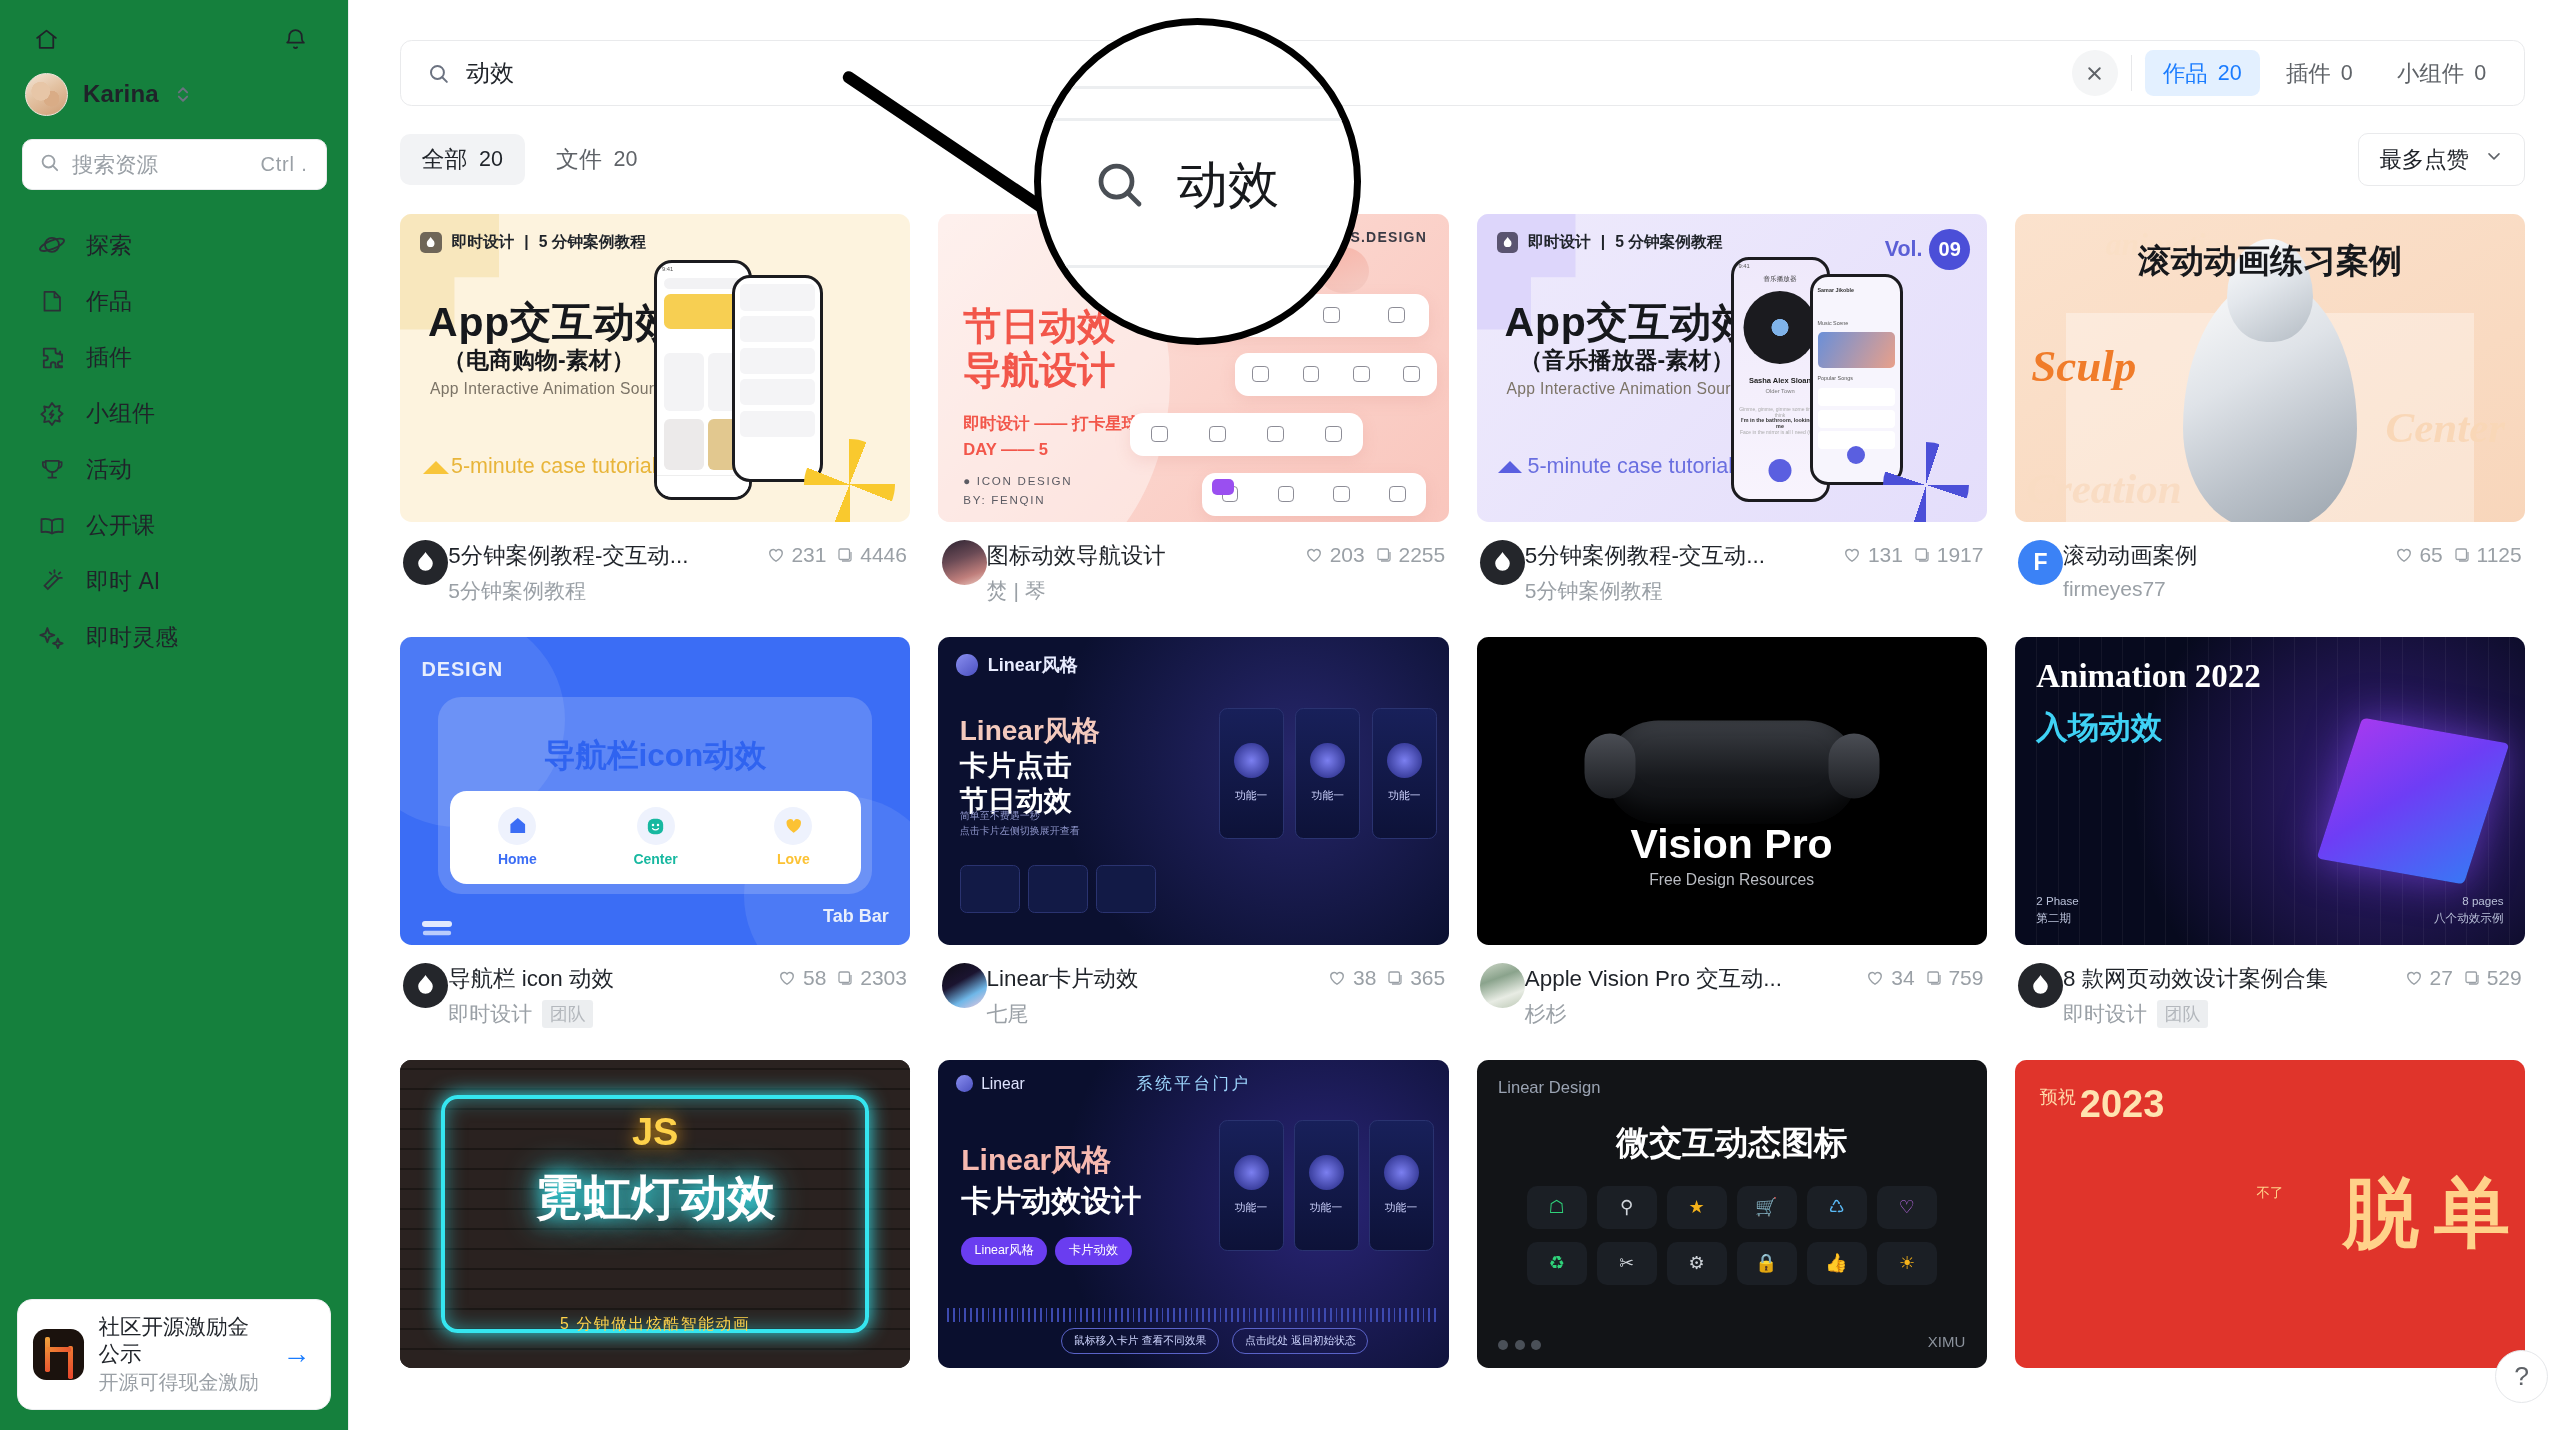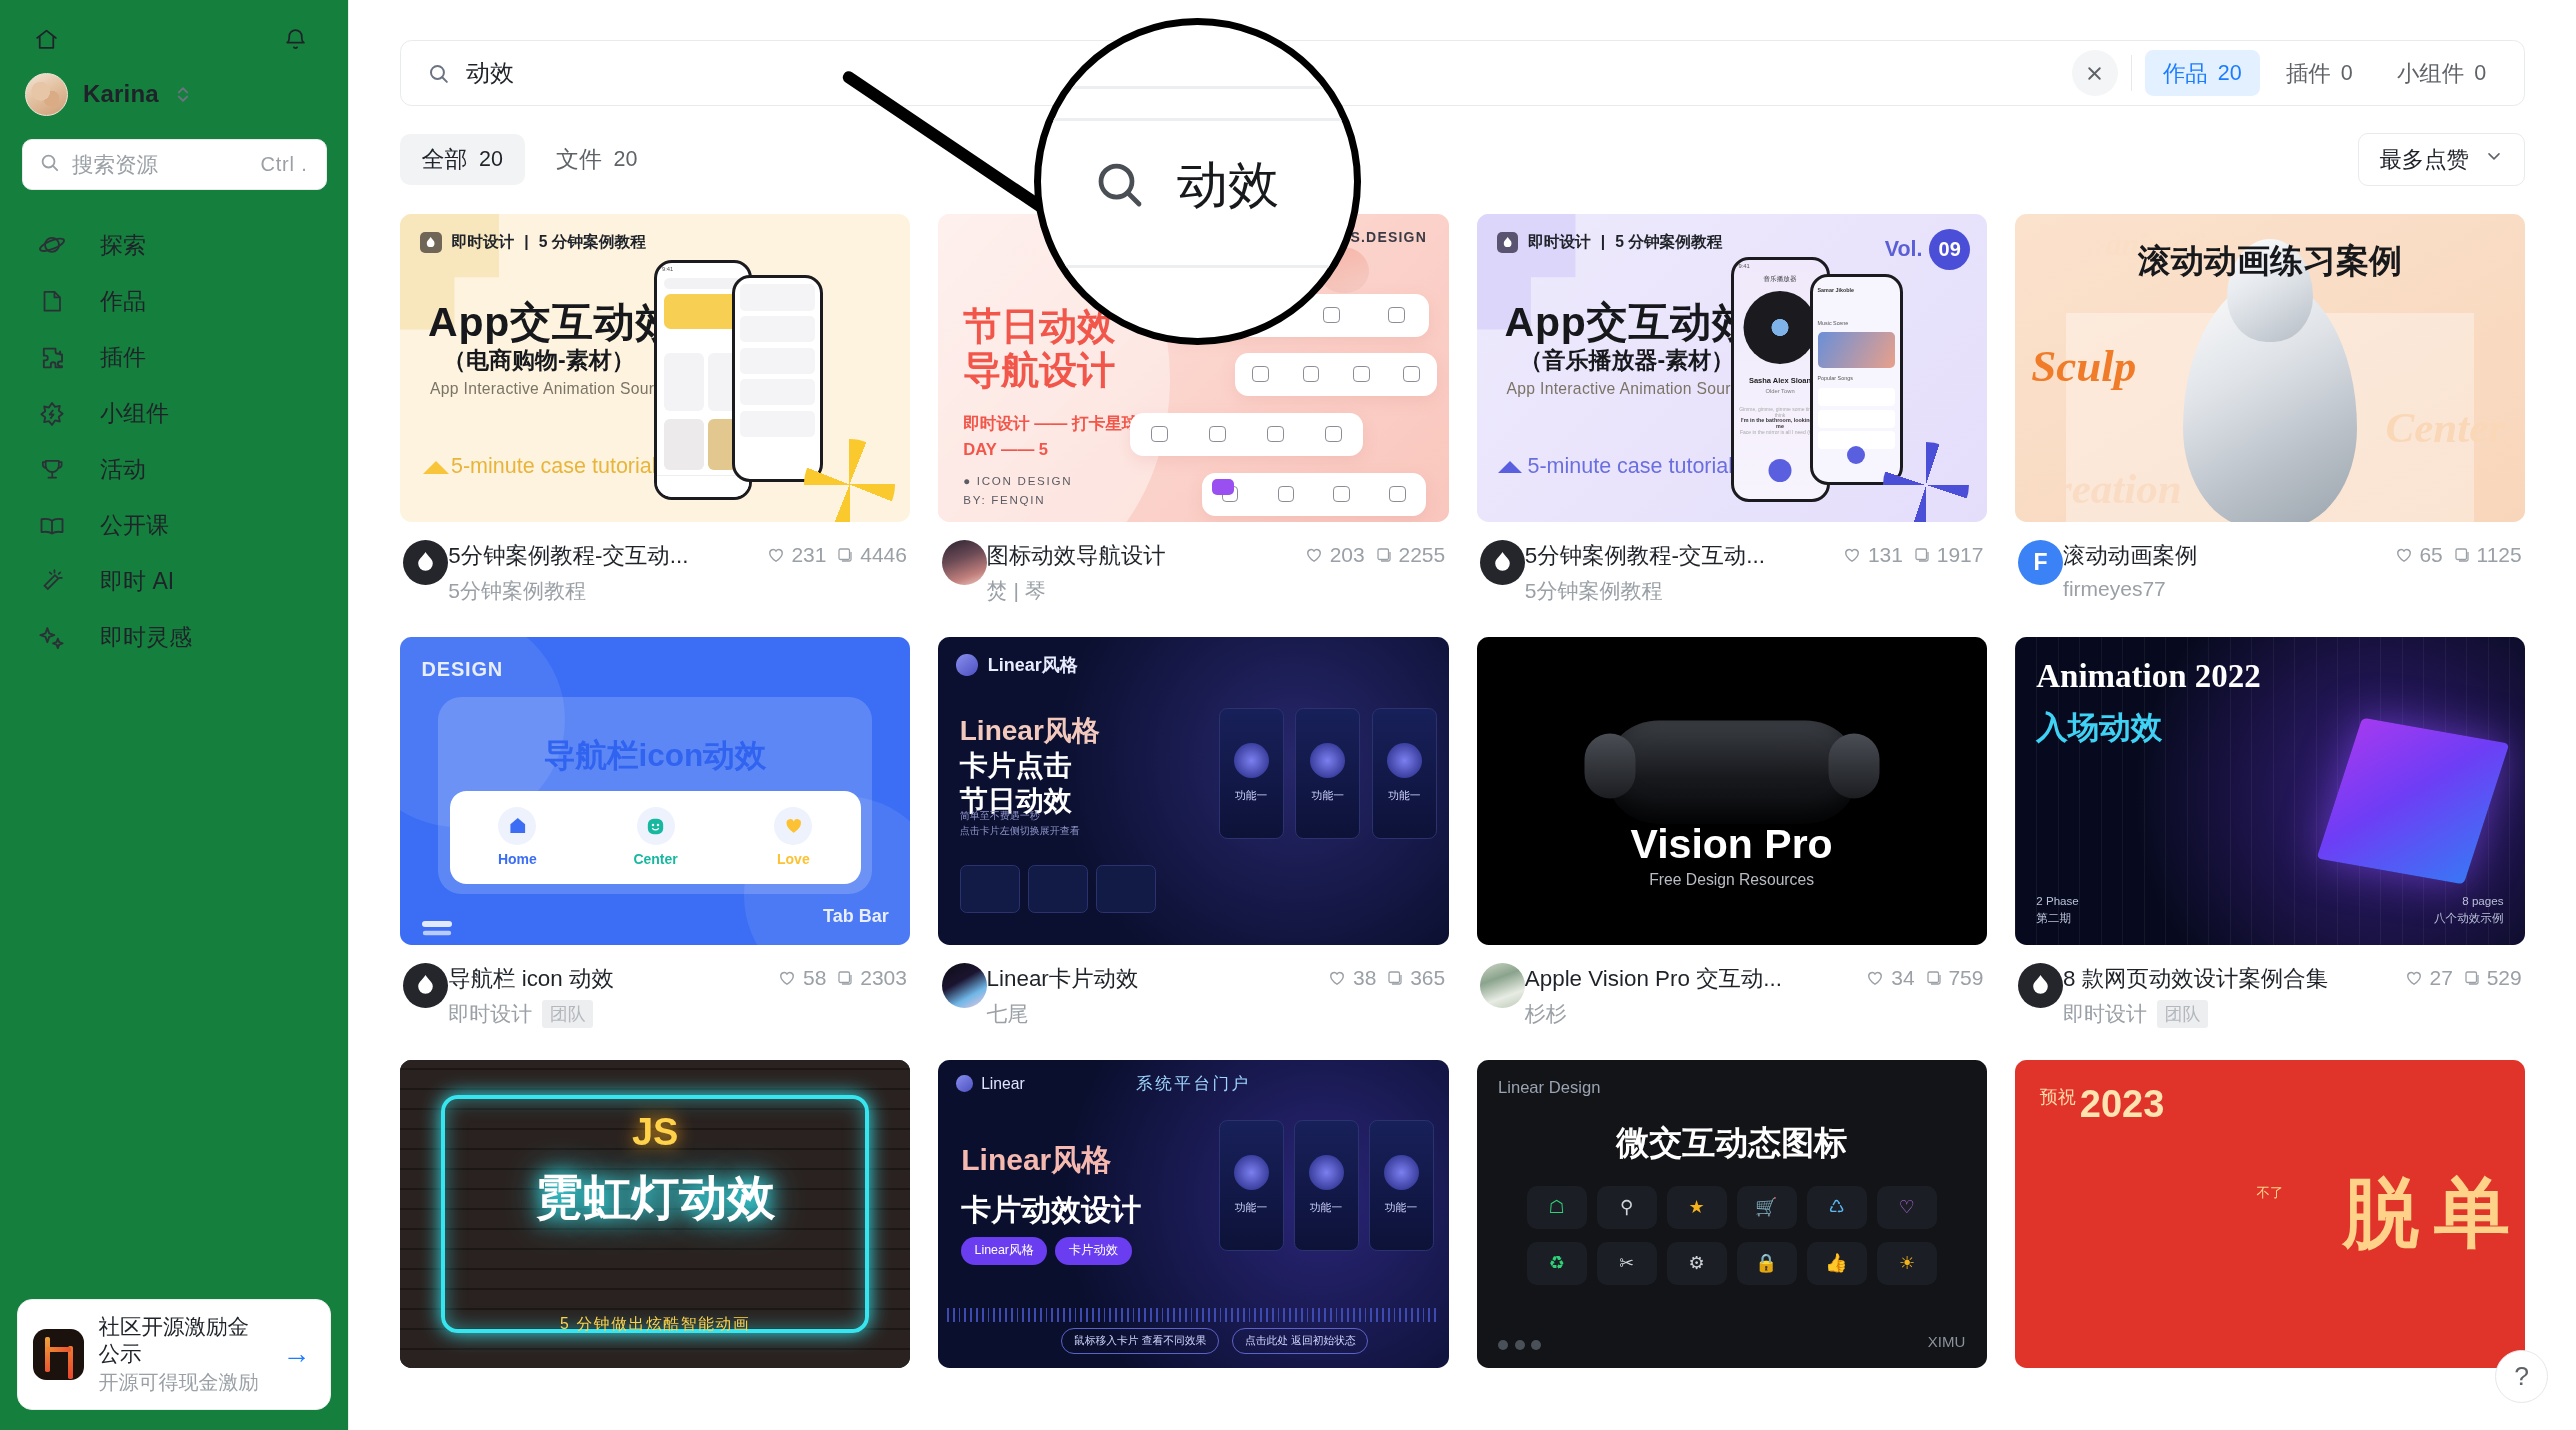--- a/index.html
+++ b/index.html
@@ -36,21 +36,21 @@
   .sb-search {
     margin:23px 21.5px 0 21.5px; height:51px; border:0.8px solid #e9eaec;
     border-radius:10px; display:flex; align-items:center; gap:11.6px;
     padding:0 18px 0 15px; background:#fff;
   }
   .sb-search-ph { font-size:21.5px; color:#9aa0a6; flex:1; }
   .sb-search-kbd { font-size:20px; color:#9aa0a6; letter-spacing:0.8px; }
 
   .sb-nav { margin-top:28px; display:flex; flex-direction:column; }
   .sb-item {
-    display:flex; align-items:center; gap:32px; height:56px;
+    display:flex; align-items:center; gap:18px; height:56px;
     padding:0 25px; font-size:23px; color:#1f2329; border-radius:8.3px;
     margin:0 11.6px;
   }
   .sb-item .nav-ico { width:31.5px; height:31.5px; display:flex; align-items:center;
                       justify-content:center; flex:0 0 31.5px; color:#2b3036; }
 
   .sb-promo {
     position:absolute; left:16.6px; right:16.6px; bottom:21.5px;
     border:0.8px solid #eceef0; border-radius:15px; background:#fff;
     display:flex; align-items:center; gap:15px; padding:13.3px 15px;
@@ -314,21 +314,21 @@
            text-shadow:0 0 18px #35e6f0, 0 0 35px #35e6f0; }
   .c9-foot { position:absolute; left:0; right:0; bottom:33px; text-align:center;
              font-size:15.7px; color:#ffd24a; letter-spacing:1.7px; }
 
   .c10-brand { position:absolute; left:18px; top:15px; display:flex; gap:8.3px;
                align-items:center; color:#dfe4ff; font-size:15.7px; }
   .c10-top { position:absolute; left:0; right:0; top:13.3px; text-align:center;
              font-size:16.6px; color:#9fd8ff; letter-spacing:2.5px; }
   .c10-t1 { position:absolute; left:23px; top:80px; font-size:30px;
             font-weight:800; color:#f6b9b0; }
-  .c10-t2 { position:absolute; left:23px; top:130px; font-size:30px;
+  .c10-t2 { position:absolute; left:23px; top:121px; font-size:30px;
             font-weight:800; color:#fff; }
   .c10-cards { position:absolute; right:15px; top:60px; display:flex; gap:10px; }
   .c10-tags { position:absolute; left:23px; top:177px; display:flex; gap:8.3px; }
   .c10-pills { position:absolute; left:0; right:0; bottom:13.3px; display:flex;
                justify-content:center; gap:13.3px;margin-left:43px; }
   .c10-pill { border:0.8px solid #5a63c8; border-radius:13.3px; padding:5px 11.6px;
               font-size:10.8px; color:#cfd6ff; }
 
   .c11-brand { position:absolute; left:21.5px; top:18px; font-size:16.6px; color:#9aa3b2; }
   .c11-title { position:absolute; left:0; right:0; top:61px; text-align:center;

